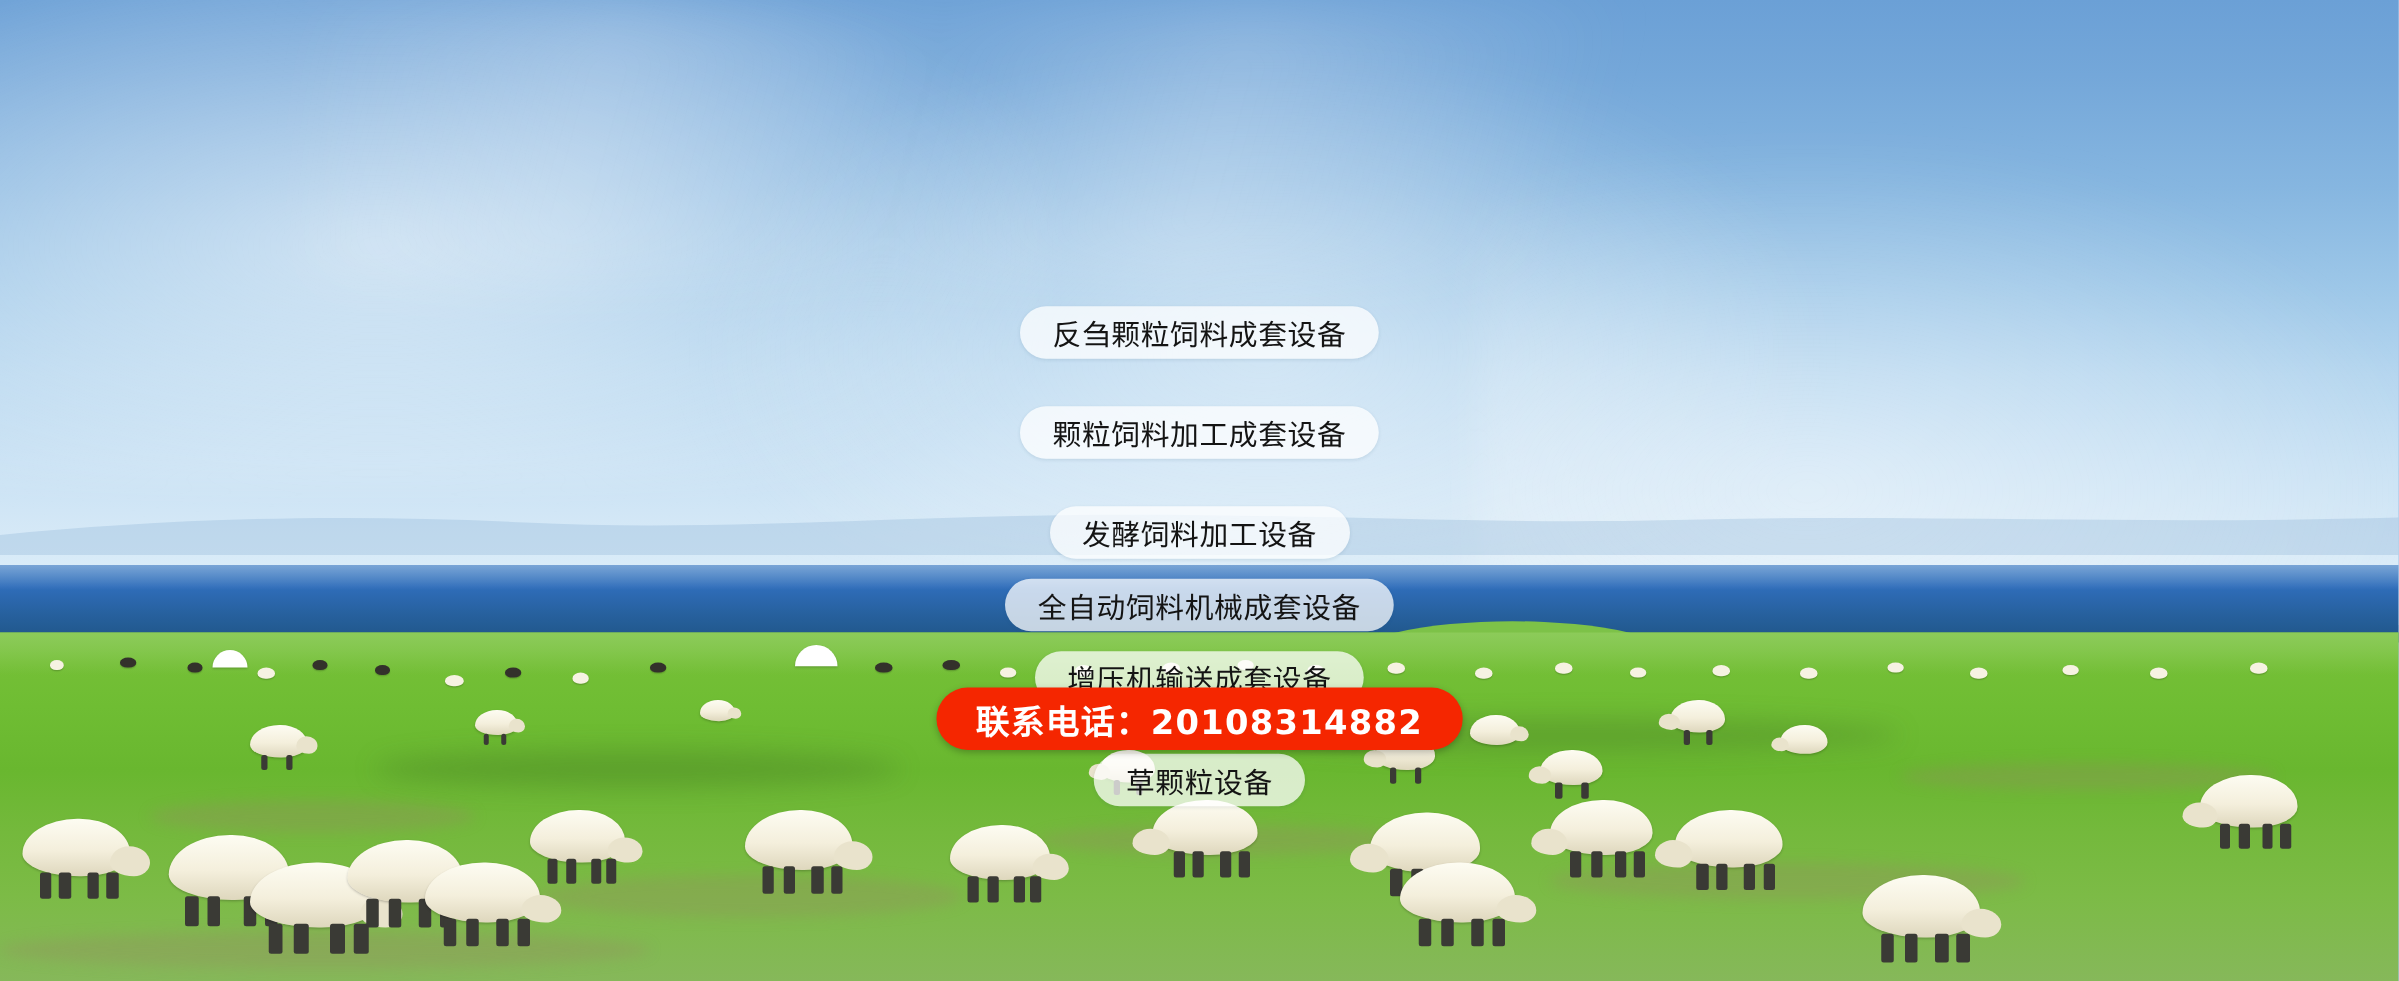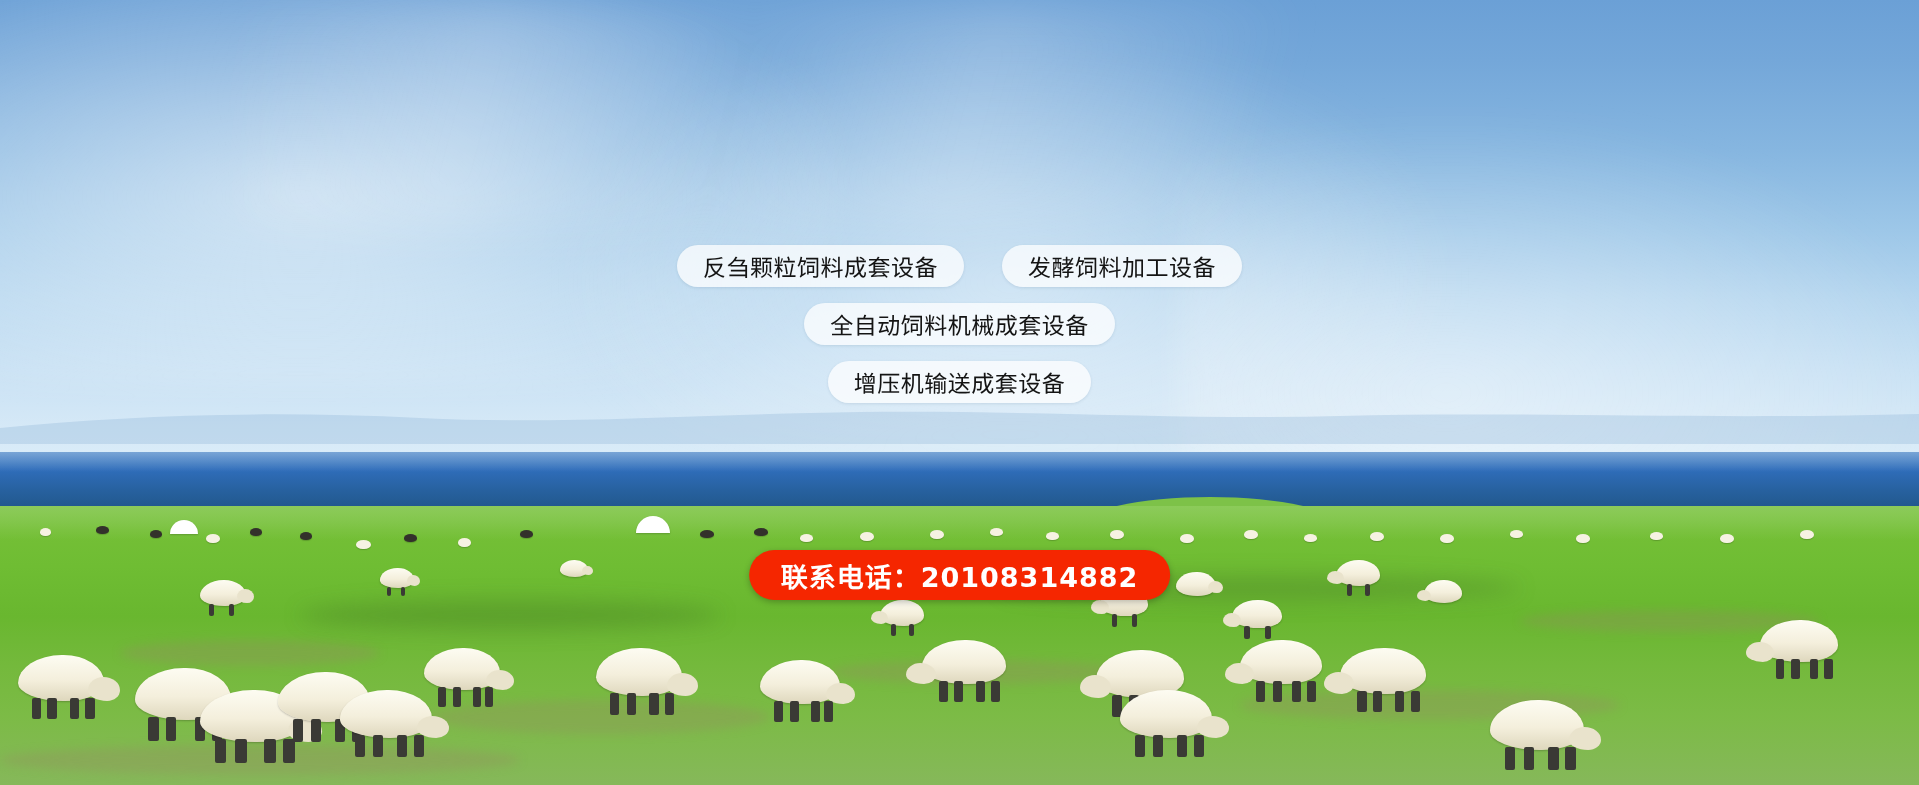--- a/index.html
+++ b/index.html
@@ -232,20 +232,21 @@
     position: absolute;
     left: 0; top: 245px;
     width: 100%;
   }
   .tag-row {
     display: flex;
     justify-content: center;
     align-items: center;
     gap: 38px;
     margin-bottom: 16px;
+    flex-direction: column;
   }
   .tag-row:nth-child(3) { gap: 40px; }
   .tag {
     display: inline-flex;
     align-items: center;
     justify-content: center;
     height: 42px;
     padding: 0 26px;
     border-radius: 21px;
     background: rgba(255,255,255,.74);
@@ -519,28 +520,30 @@
       <div class="leg" style="left:40%;"></div>
     <div class="leg" style="left:64%;"></div>
       <div class="leg" style="left:82%;"></div>
   </div>
 
 
   <div class="tag-rows">
 
     <div class="tag-row">
       <div class="tag">反刍颗粒饲料成套设备</div>
+      <div class="tag">颗粒饲料加工成套设备</div>
       <div class="tag">发酵饲料加工设备</div>
     </div>
 
     <div class="tag-row">
       <div class="tag">全自动饲料机械成套设备</div>
     </div>
 
     <div class="tag-row">
       <div class="tag">增压机输送成套设备</div>
+      <div class="tag">草颗粒设备</div>
     </div>
 
   </div>
 
   <div class="phone-badge">联系电话：20108314882</div>
 
 </div>
 
 </body></html>

